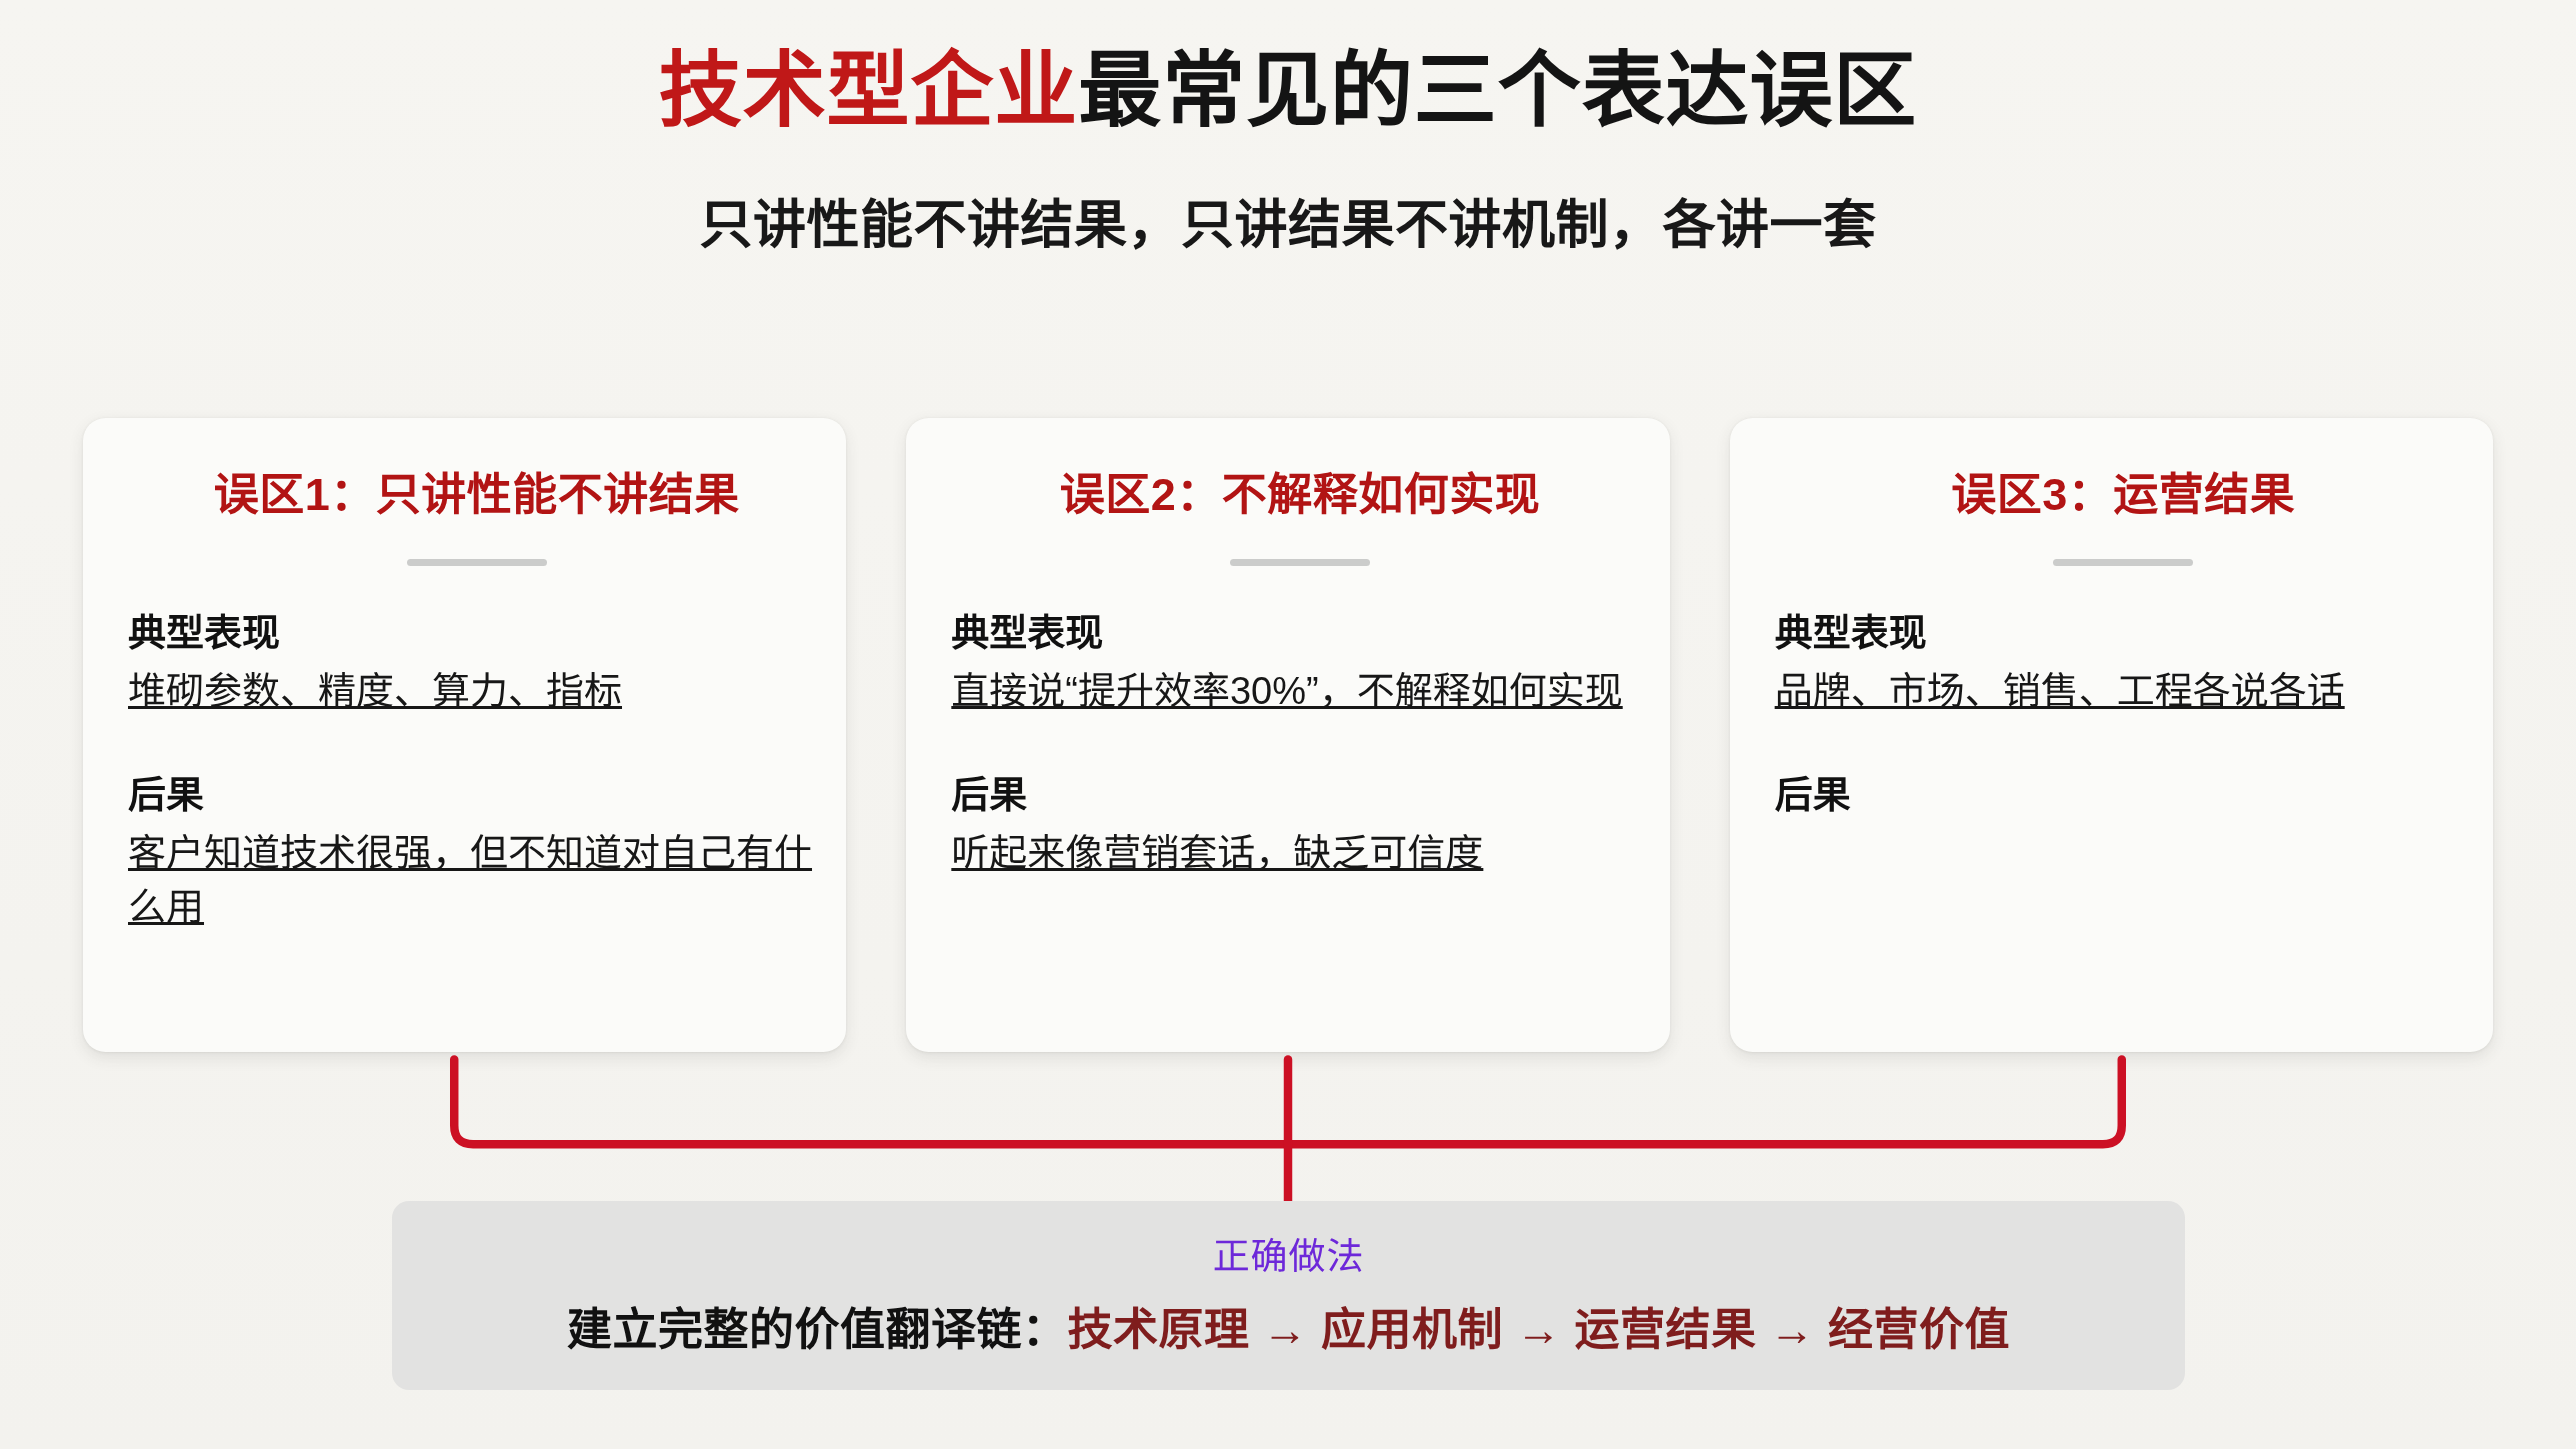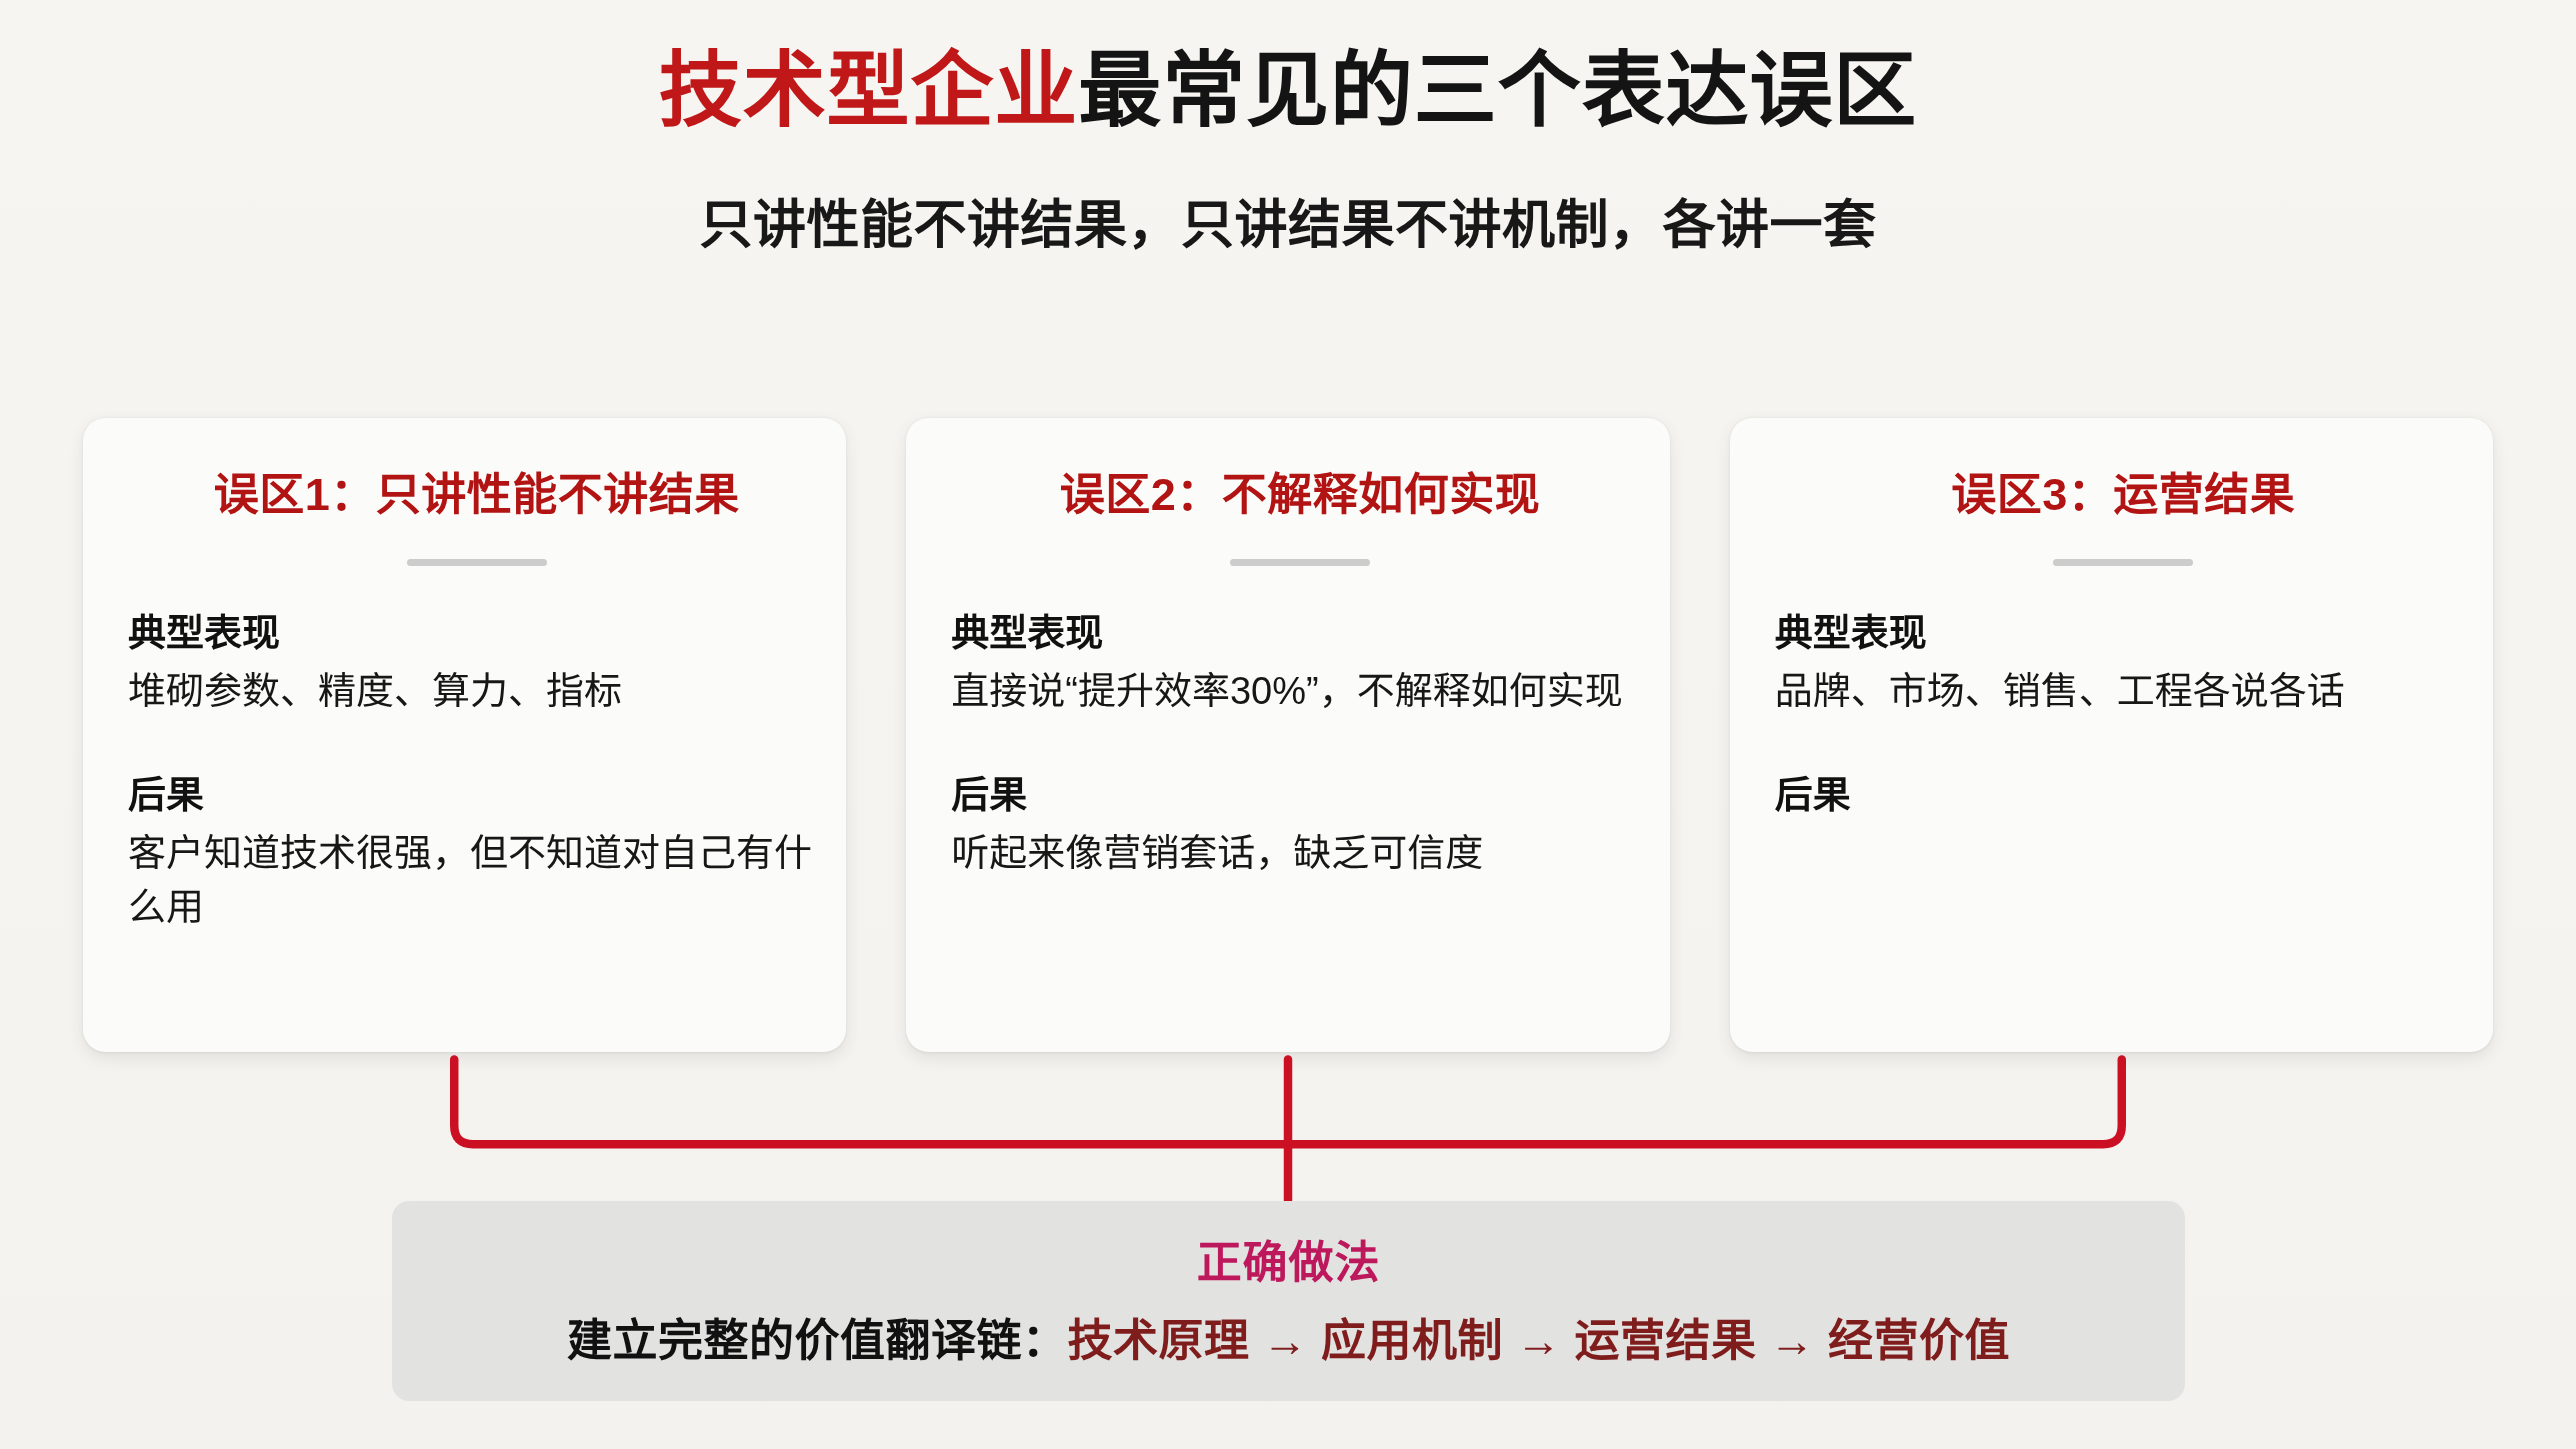--- a/index.html
+++ b/index.html
@@ -92,20 +92,21 @@
     color: #111111;
     line-height: 1.35;
     margin: 0 0 5.7px 0;
   }
   .block-text {
     font-size: 38px;
     font-weight: normal;
     color: #171717;
     line-height: 1.42;
     margin: 0;
+    text-decoration: underline;
   }
   .block-gap {
     height: 51px;
   }
 
   
   .connector {
     position: absolute;
     left: 0;
     top: 1052px;
@@ -120,23 +121,23 @@
     left: 392px;
     top: 1201px;
     width: 1793px;
     box-sizing: border-box;
     background: #e2e2e1;
     border-radius: 17px;
     padding: 24.5px 38px 32px 38px;
     text-align: center;
   }
   .footer-title {
-    font-size: 45px;
-    font-weight: bold;
-    color: #be185d;
+    font-size: 37px;
+    font-weight: normal;
+    color: #6d28d9;
     margin: 0 0 13.2px 0;
     letter-spacing: 0.9px;
   }
   .footer-chain {
     font-size: 45px;
     font-weight: bold;
     color: #111111;
     margin: 0;
     letter-spacing: 0.5px;
     white-space: nowrap;

